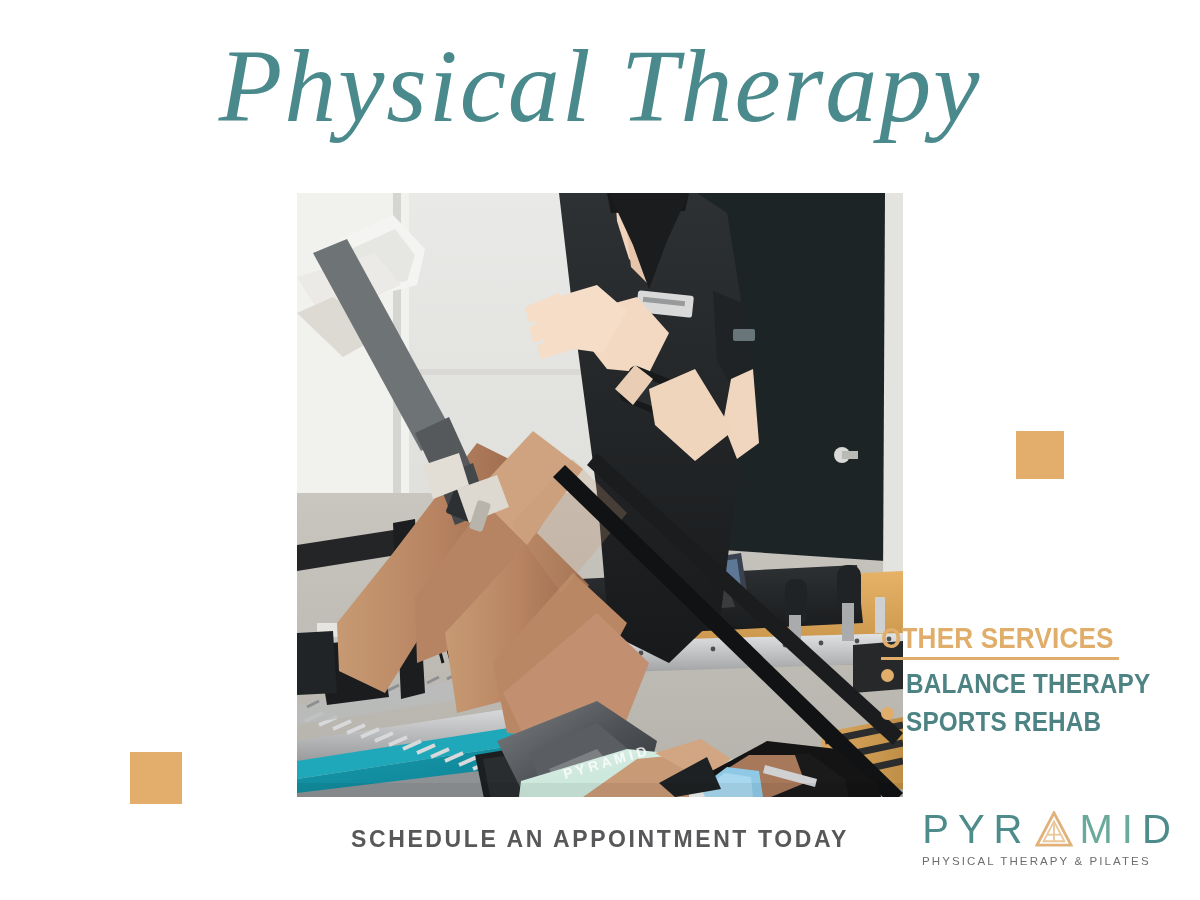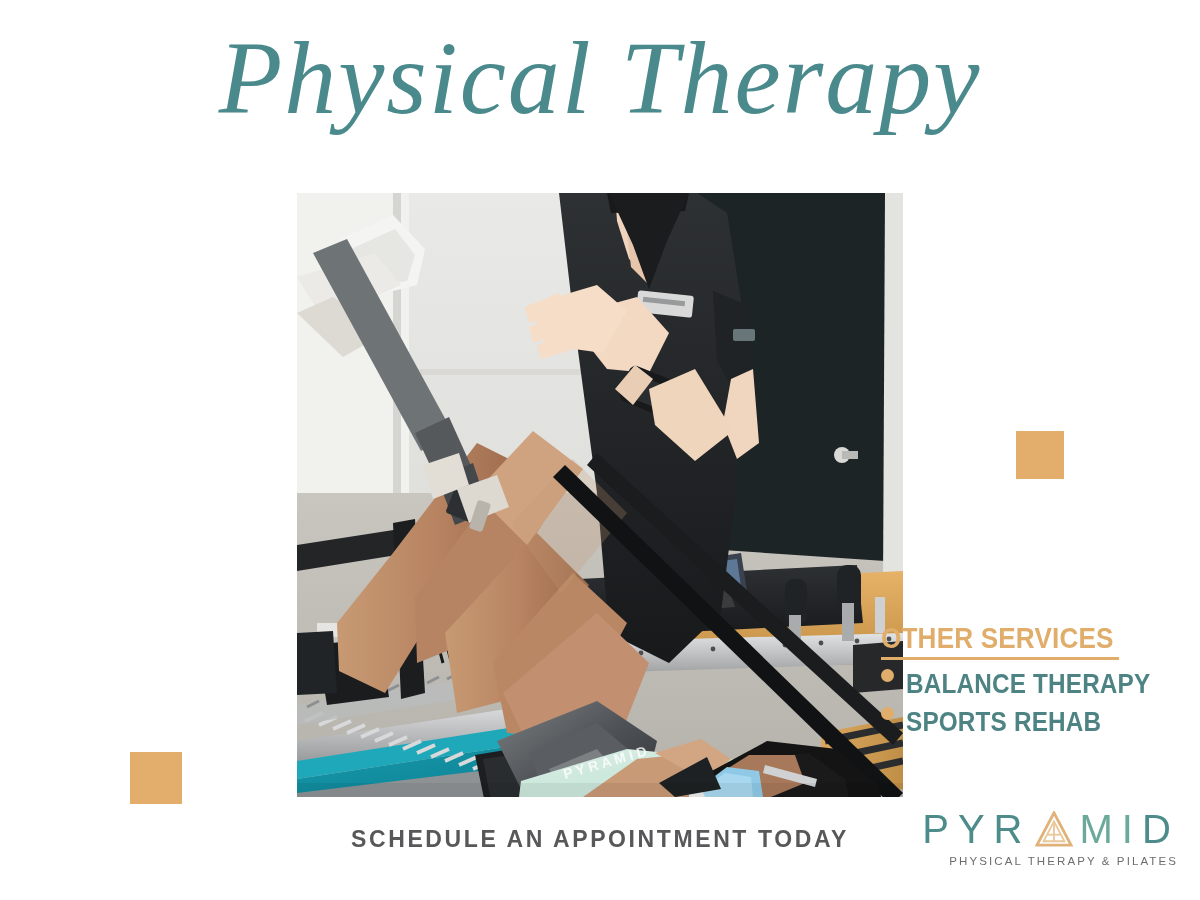--- a/index.html
+++ b/index.html
@@ -11,21 +11,21 @@
   }
   .poster {
     position:relative;
     width:1200px; height:900px;
     background:#ffffff;
   }
 
   
   .title {
     position:absolute;
-    left:0; top:23px;
+    left:0; top:31px;
     width:1200px;
     text-align:center;
     font-family:"Liberation Serif", "DejaVu Serif", serif;
     font-style:italic;
     font-weight:400;
     font-size:104px;
     line-height:1.05;
     letter-spacing:2px;
     color:#4b8a8c;
     white-space:nowrap;
@@ -132,21 +132,21 @@
   }
   .logo-word .ltr.m1 { color:#6ba99a; }
   .logo-word .ltr.m2 { color:#6ba99a; }
   .logo-mark {
     width:38px; height:36px;
     margin:0 4px;
     display:block;
   }
   .logo-tagline {
     margin-top:5px;
-    text-align:right;
+    text-align:left;
     font-size:11.5px;
     font-weight:400;
     letter-spacing:2.1px;
     color:#6d6d70;
     white-space:nowrap;
   }
 </style>
 </head>
 <body>
 

